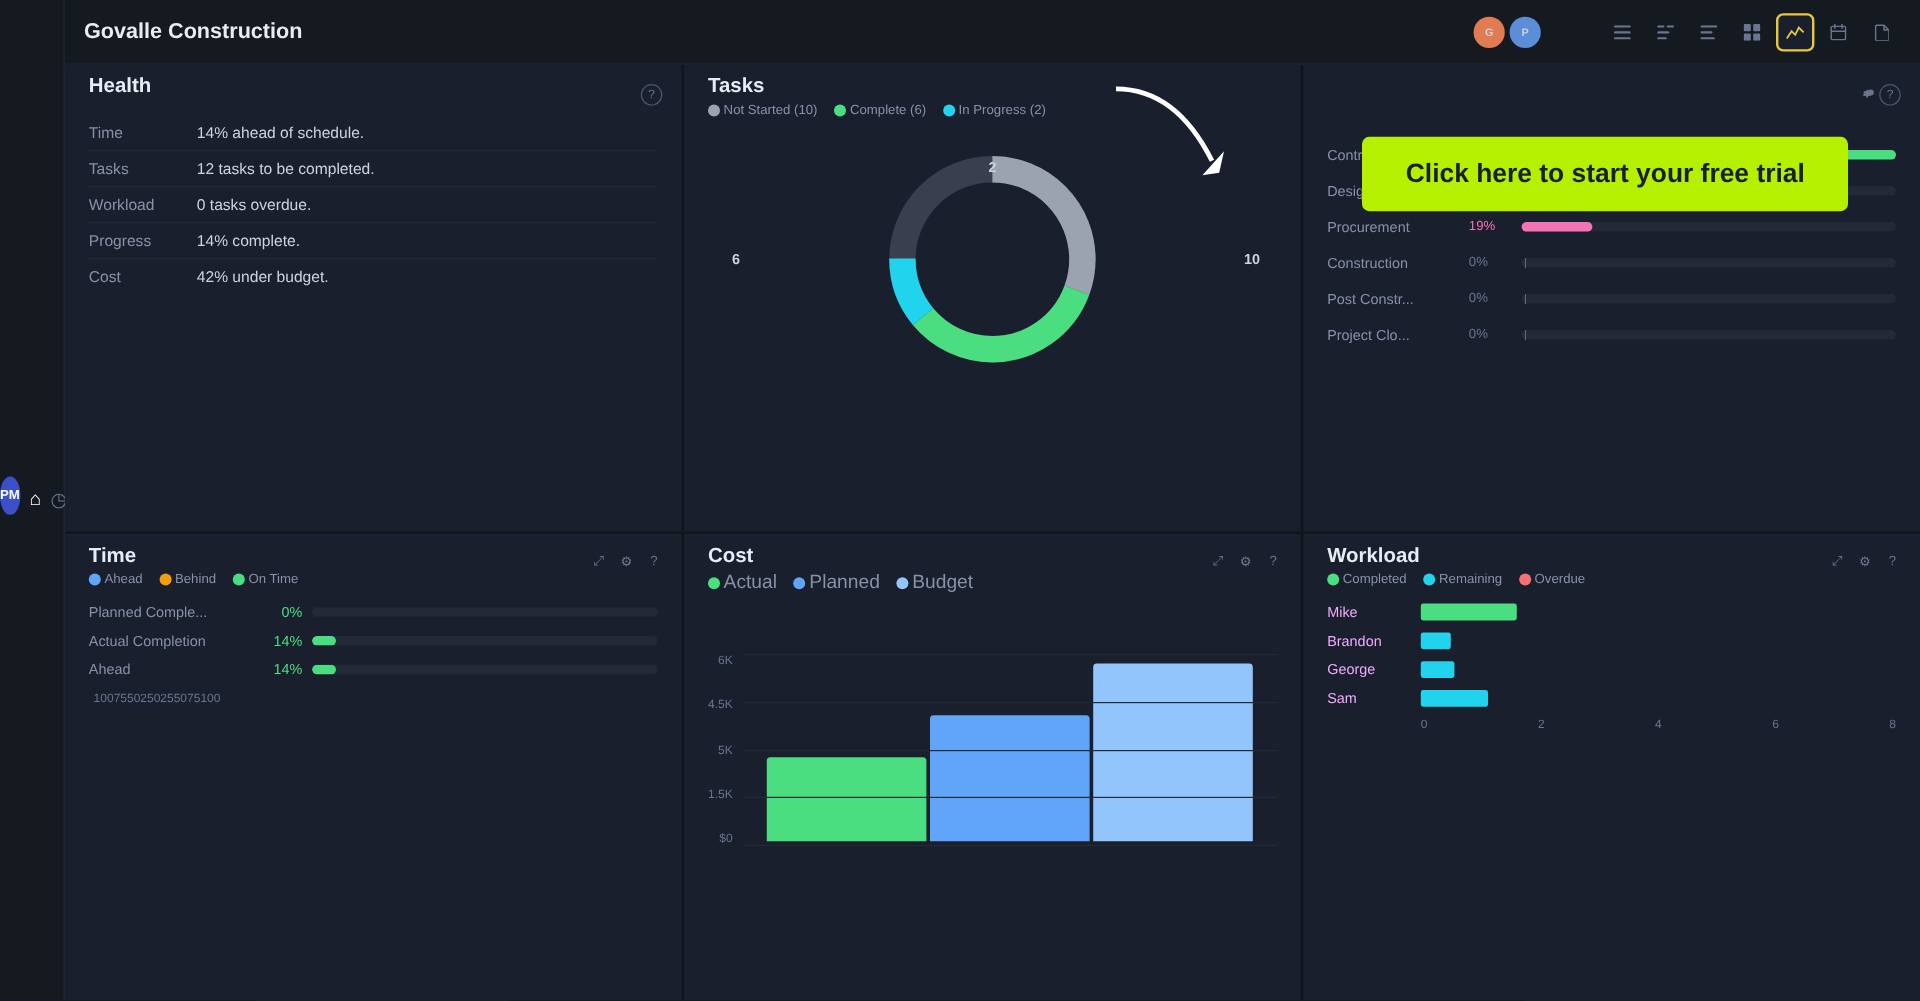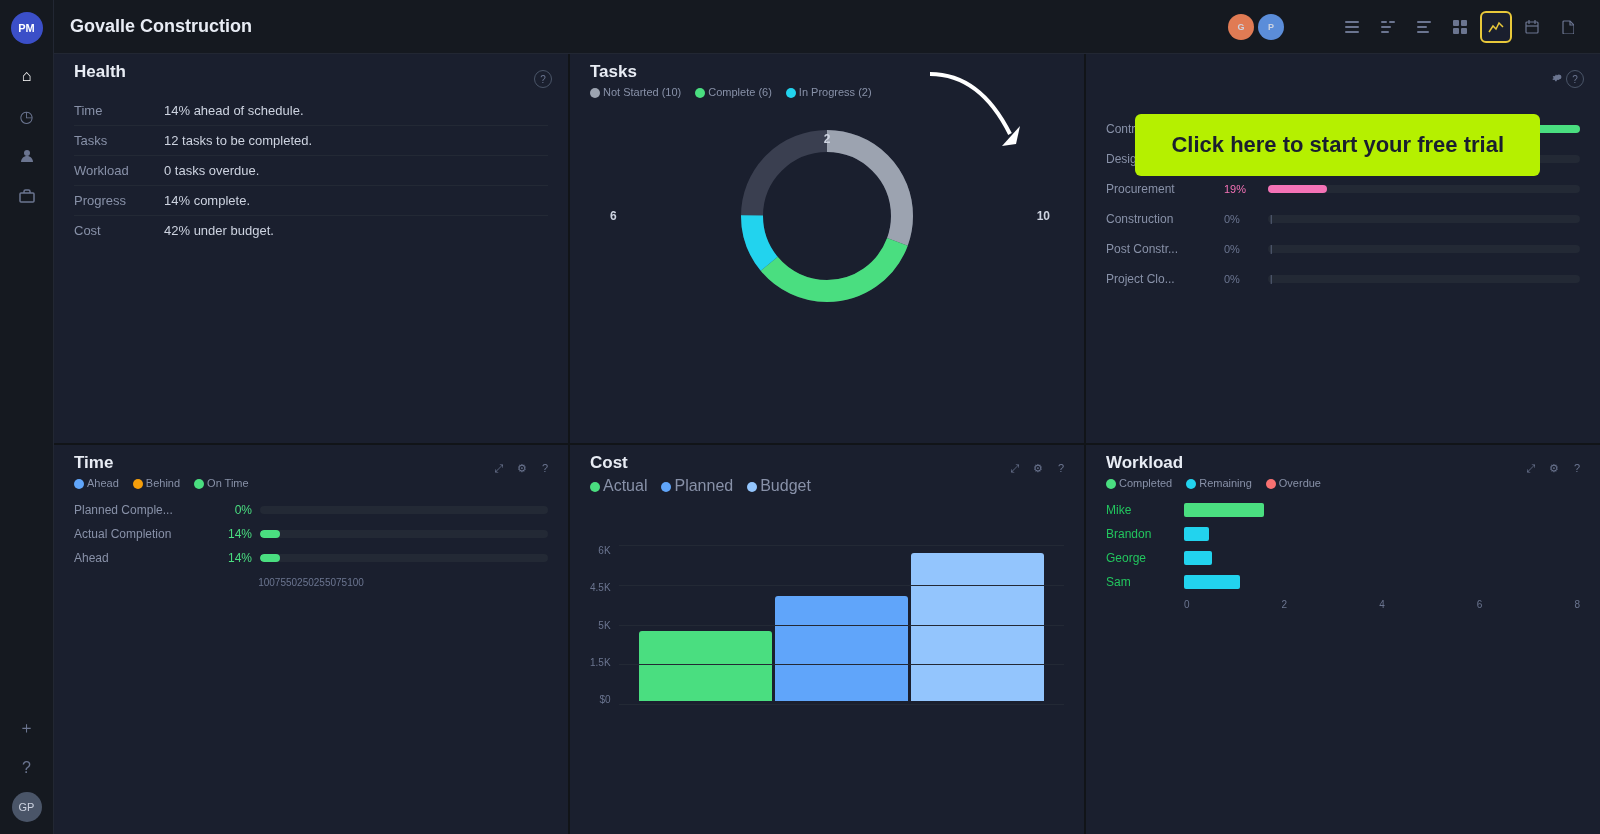--- a/index.html
+++ b/index.html
@@ -12,21 +12,21 @@
       flex-direction: row;
       height: 834px;
       overflow: hidden;
     }
 
     
     .sidebar {
       width: 54px;
       background: #151920;
       display: flex;
-      flex-direction: column;
+      flex-direction: row;
       align-items: center;
       padding: 12px 0;
       gap: 8px;
       border-right: 1px solid #222733;
       flex-shrink: 0;
     }
     .sidebar-logo {
       width: 32px; height: 32px;
       background: #3b4fc8;
       border-radius: 50%;
@@ -266,21 +266,21 @@
     .time-rows { margin-top: 14px; }
     .time-row {
       display: flex; align-items: center; margin-bottom: 10px; gap: 8px;
     }
     .time-row-label { width: 130px; font-size: 12px; color: #8891a8; flex-shrink: 0; }
     .time-row-pct { width: 40px; text-align: right; font-size: 12px; color: #4ade80; flex-shrink: 0; }
     .time-bar-wrap { flex: 1; height: 8px; background: #232935; border-radius: 4px; overflow: hidden; }
     .time-bar { height: 100%; border-radius: 4px; }
     .time-axis {
       display: flex;
-      justify-content: center;
+      justify-content: flex-start;
       margin-top: 12px;
       font-size: 10px;
       color: #6b7590;
       padding: 0 4px;
     }
 
     
     .cost-panel { grid-column: 2; grid-row: 2; }
     .cost-legend { display: flex; gap: 14px; font-size: 16px; color: #8891a8; margin-top: 4px; }
     .cost-y-labels {
@@ -293,21 +293,21 @@
       flex-shrink: 0;
     }
 
     
     .workload-panel { grid-column: 3; grid-row: 2; }
     .workload-legend { display: flex; gap: 14px; font-size: 11px; color: #8891a8; margin-top: 4px; }
     .workload-rows { margin-top: 14px; }
     .workload-row {
       display: flex; align-items: center; margin-bottom: 10px; gap: 8px;
     }
-    .workload-name { width: 70px; font-size: 12px; color: #22c55e; flex-shrink: 0; }
+    .workload-name { width: 70px; font-size: 12px; color: #f0abfc; flex-shrink: 0; }
     .workload-bars { flex: 1; display: flex; align-items: center; gap: 2px; }
     .wl-bar { height: 14px; border-radius: 2px; }
     .workload-axis {
       display: flex; justify-content: space-between; font-size: 10px; color: #6b7590;
       margin-top: 8px; padding-left: 78px;
     }
 
     
     .panel-top-icons {
       position: absolute; top: 14px; right: 14px;

